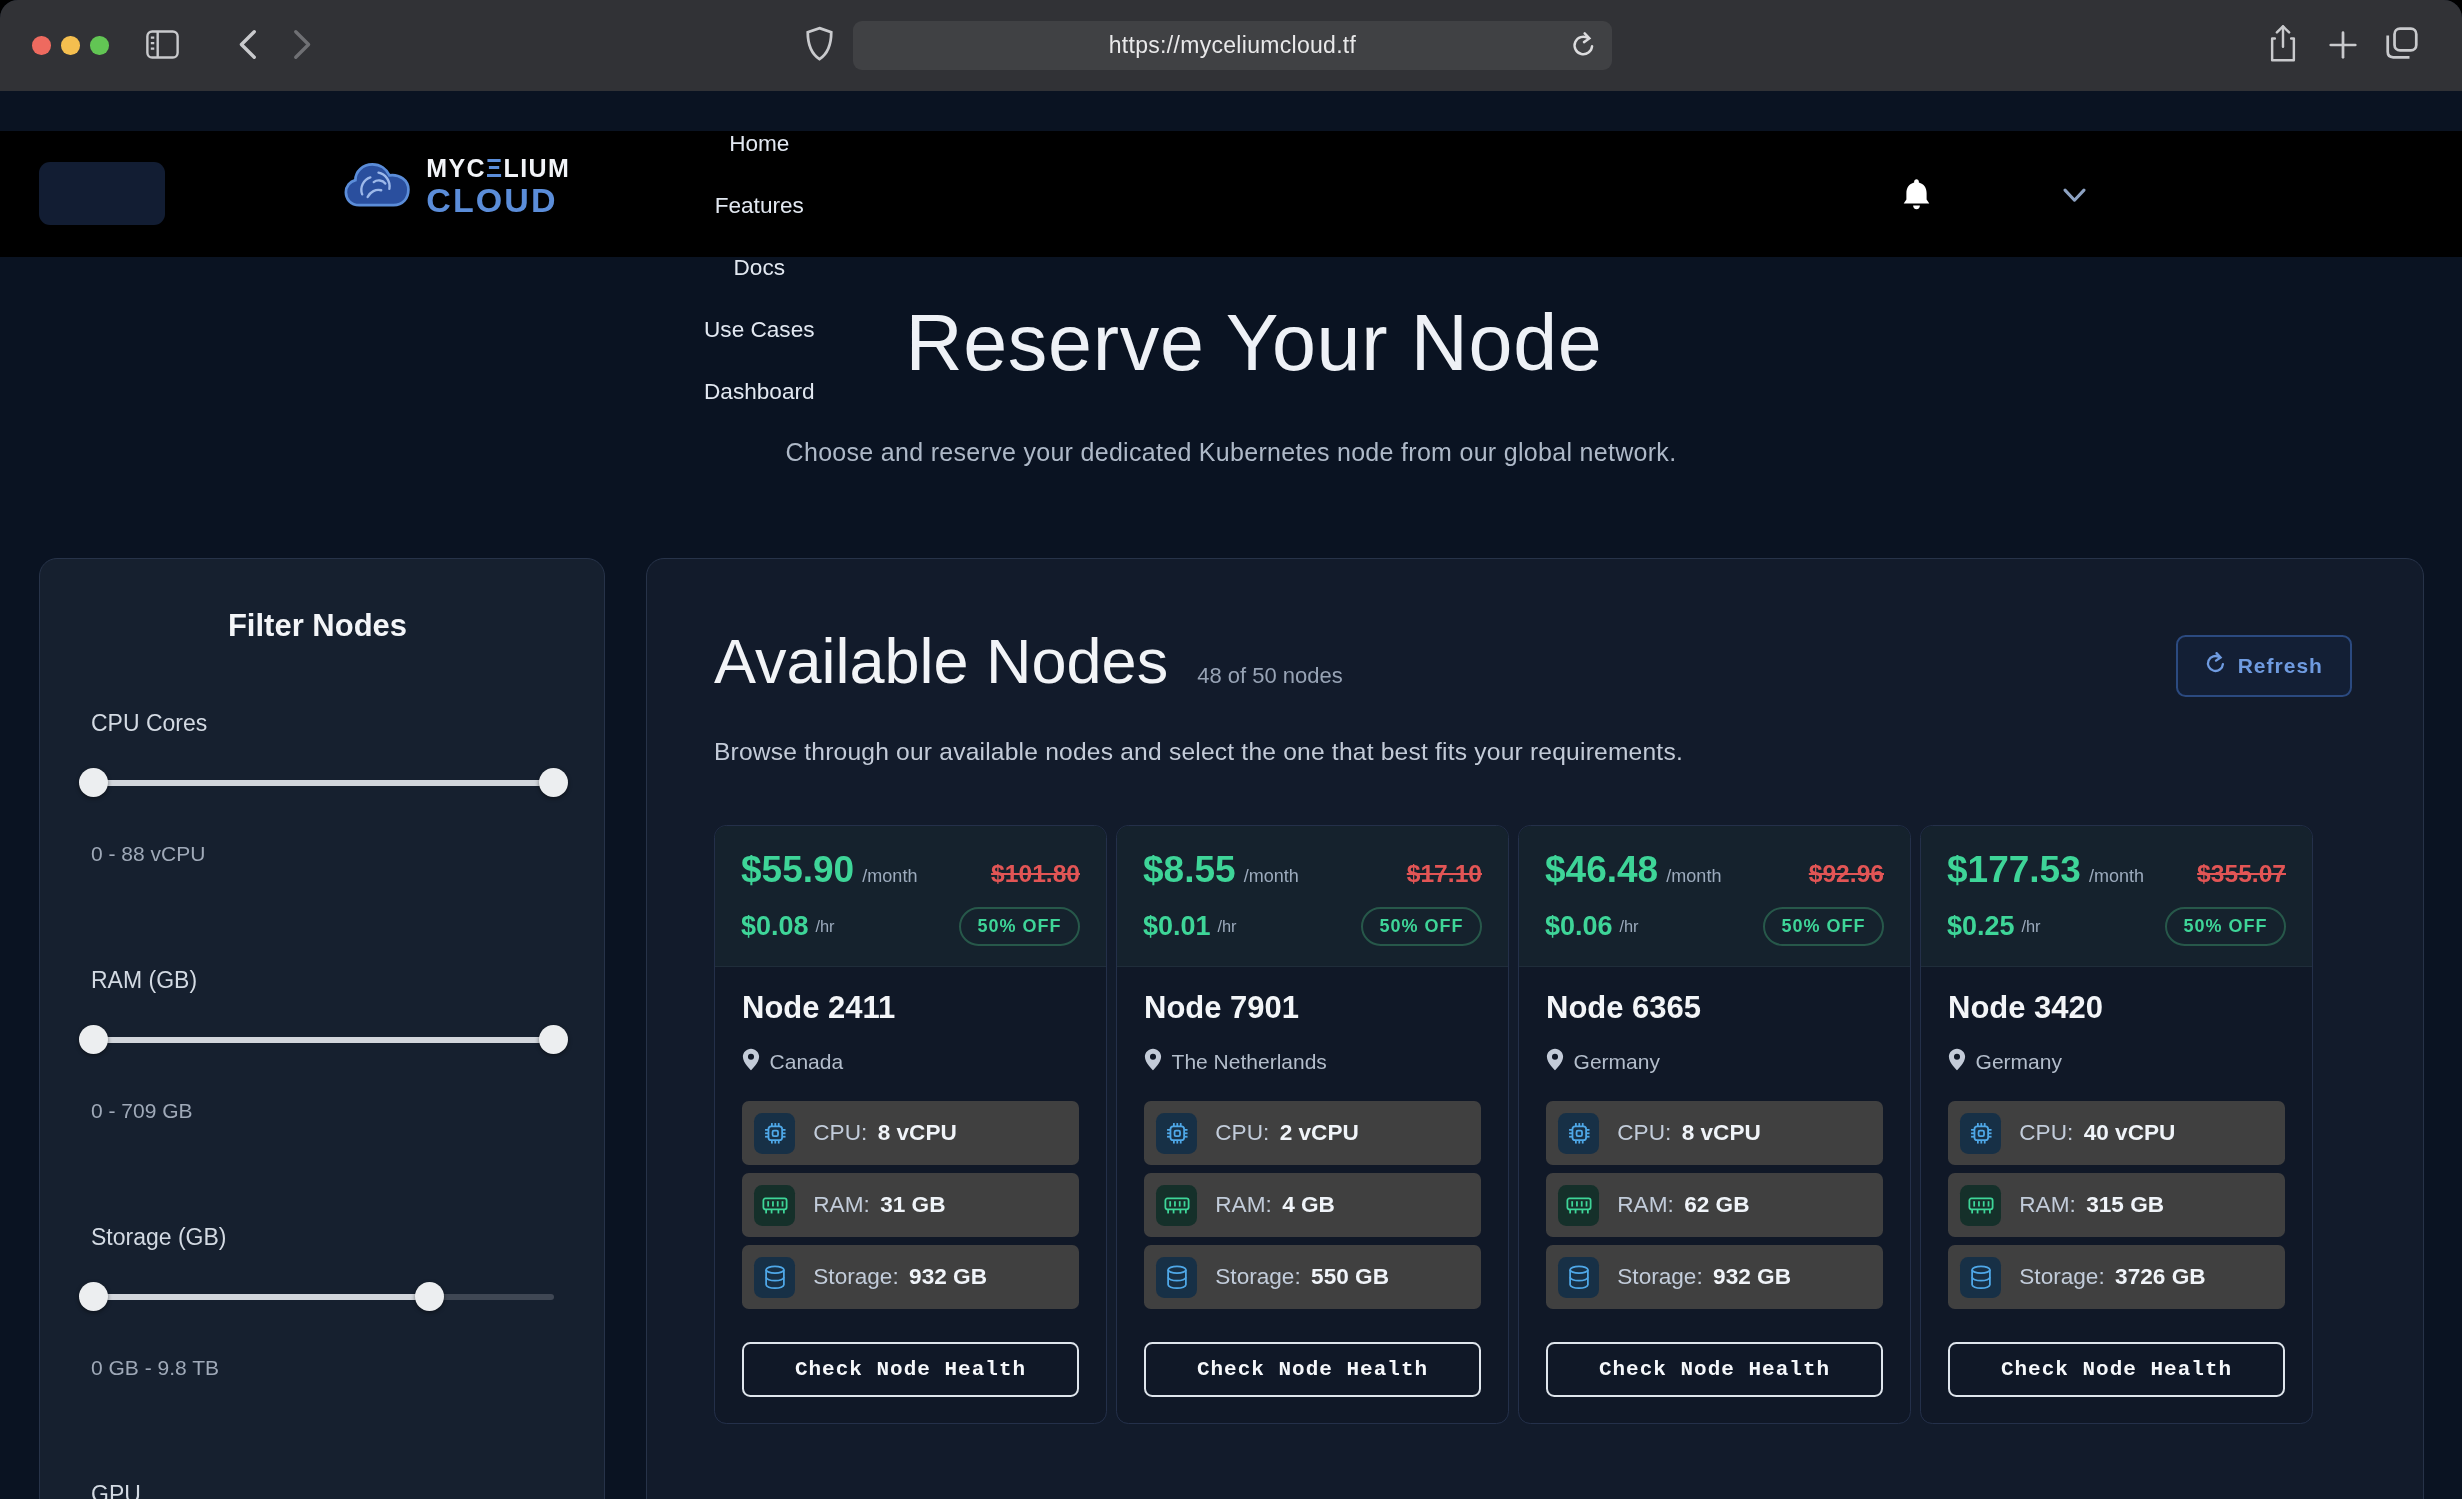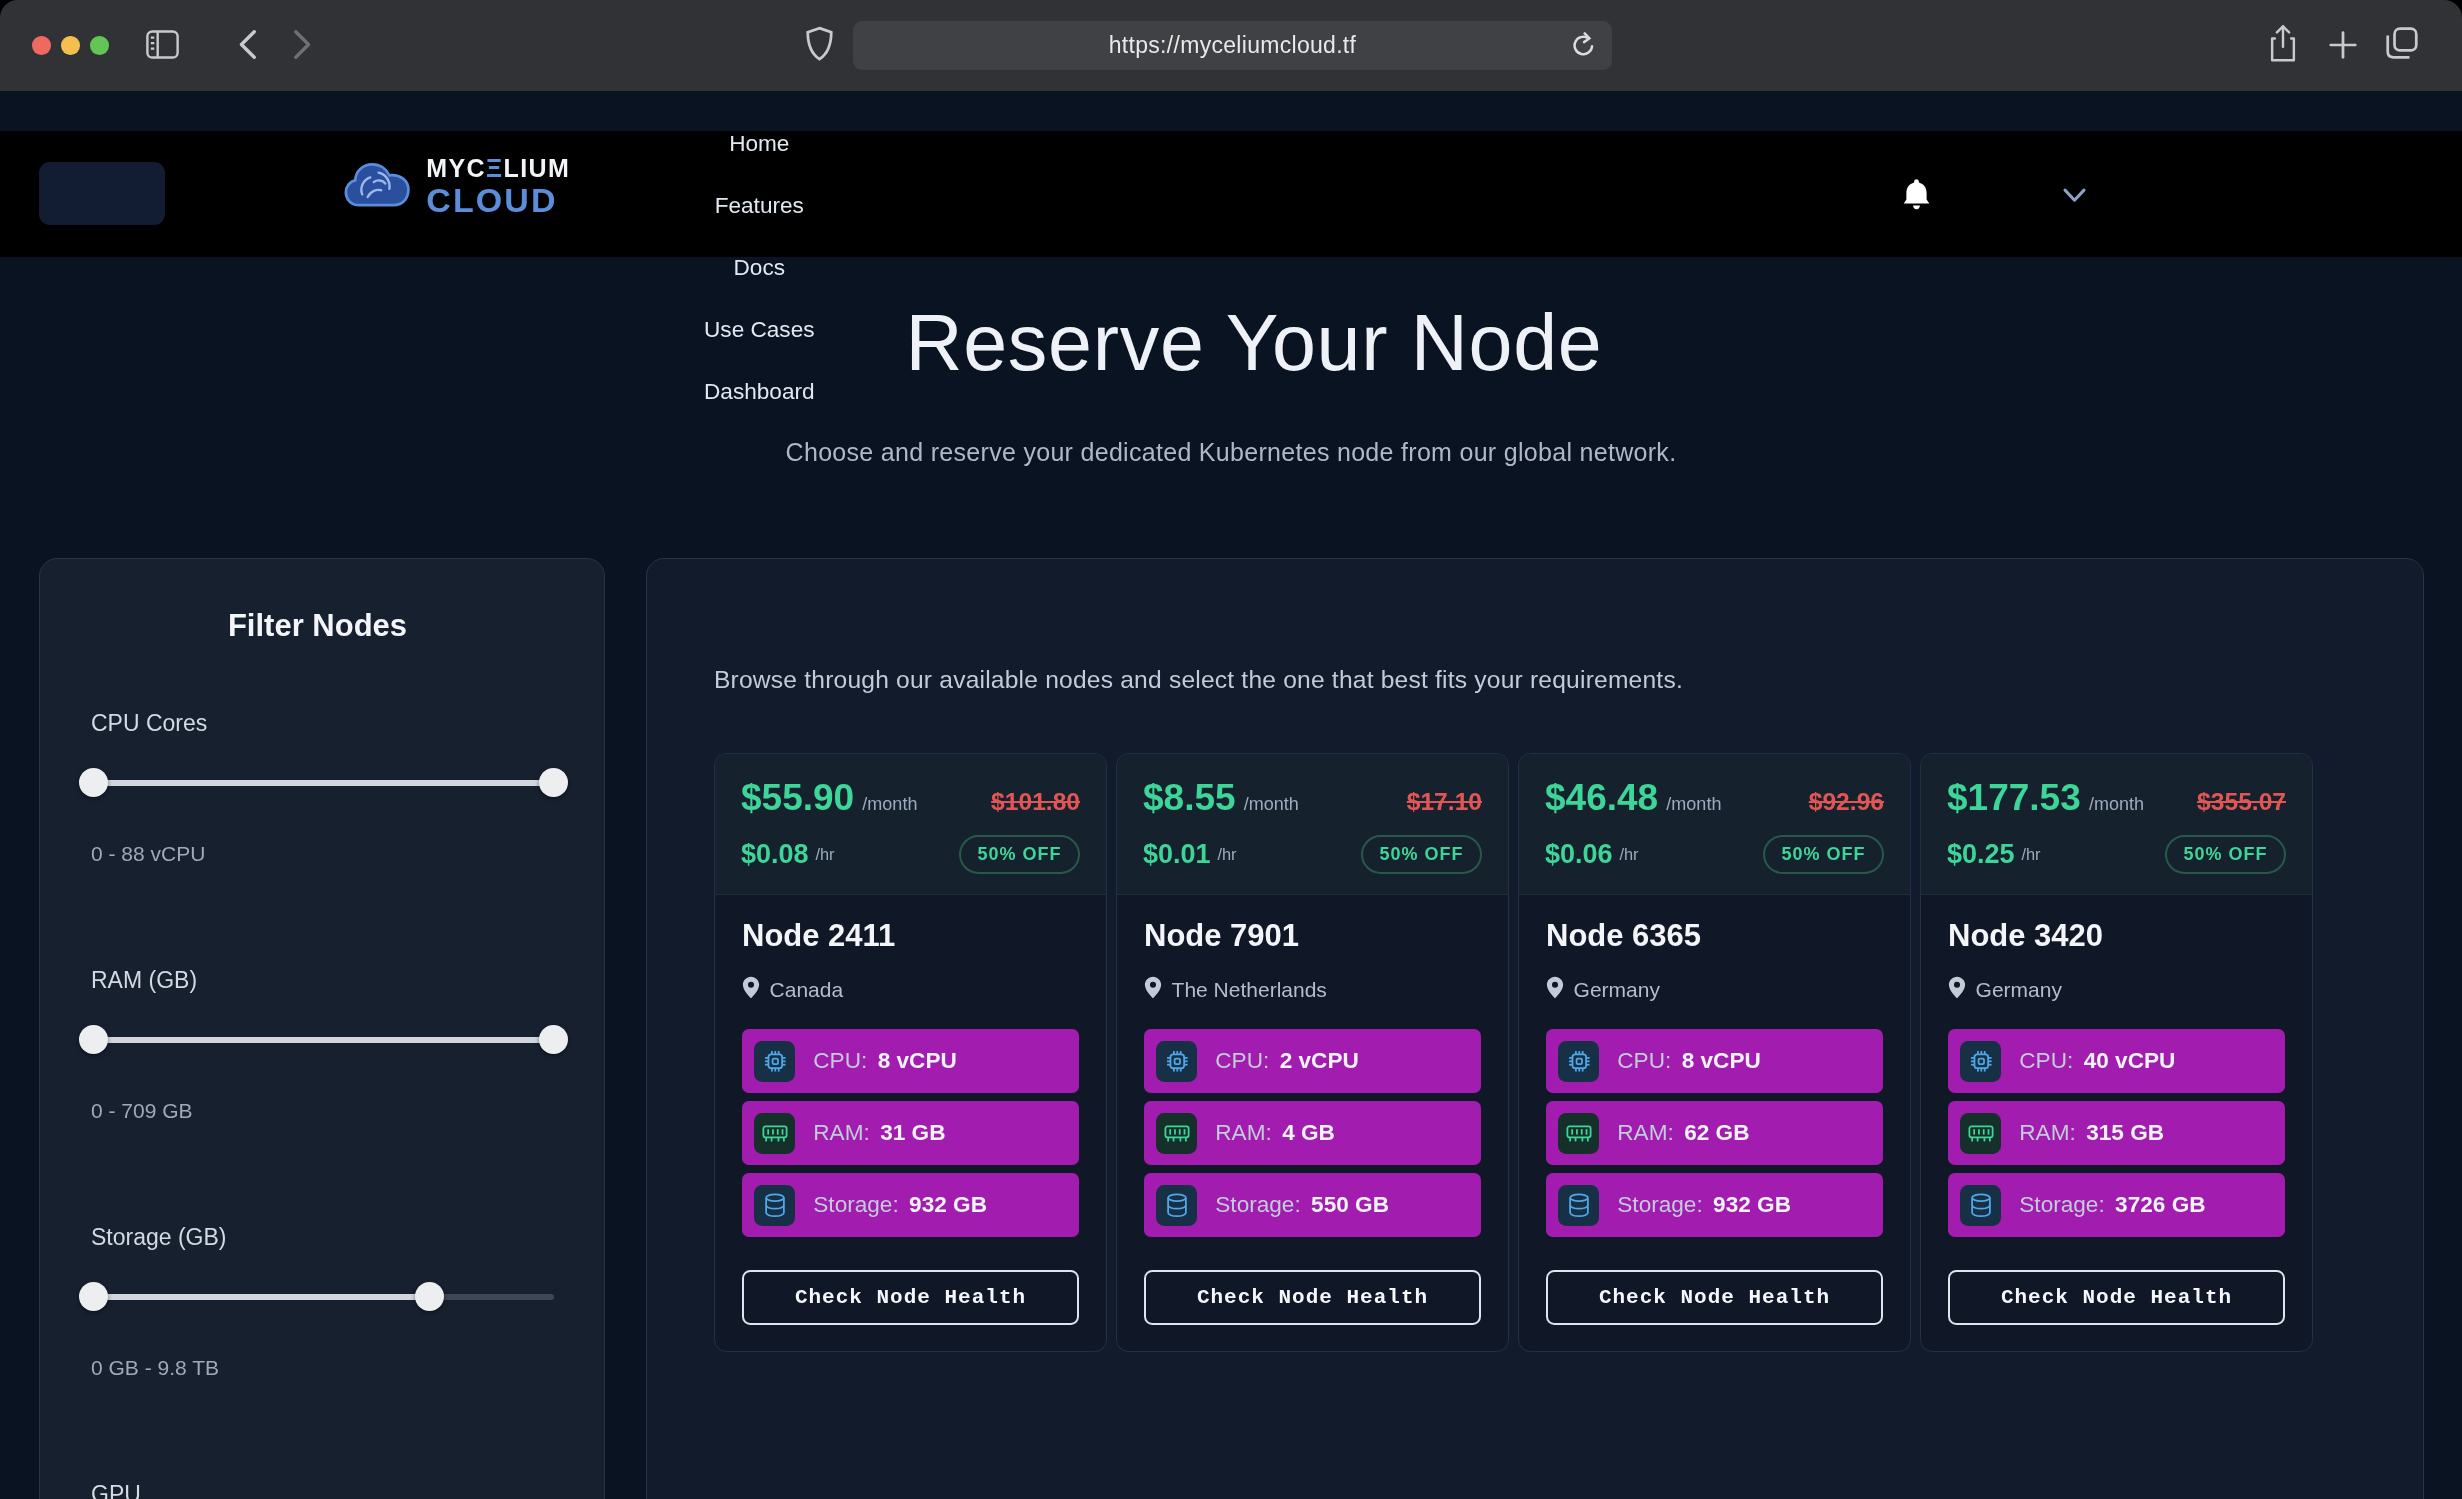--- a/index.html
+++ b/index.html
@@ -74,21 +74,21 @@
   .hourly { font-size:27px; font-weight:bold; color:#3ed598; }
   .perhour { font-size:16.4px; color:#9cabbd; margin-left:6.8px; }
   .badge { margin-left:auto; padding:6.8px 16.4px; border:2.1px solid #27584a; border-radius:30px;
     color:#3ed598; font-size:18px; font-weight:bold; letter-spacing:1px; }
   .card-body { padding:23px 27px 26px 27px; }
   .node-name { font-size:31px; font-weight:bold; color:#f3f5f8; }
   .loc { display:flex; align-items:center; gap:9.6px; margin-top:22px; color:#b3bdcb; font-size:21px; }
   .loc svg { color:#c3cbd8; }
   .specs { margin-top:24.6px; }
   .spec { display:flex; align-items:center; gap:18px; height:64px; margin-bottom:8.2px;
-    background:#a21caf; border-radius:6.8px; padding-left:12.3px; }
+    background:#404040; border-radius:6.8px; padding-left:12.3px; }
   .spec-ic { width:41px; height:41px; border-radius:8.2px; display:flex; align-items:center; justify-content:center; }
   .spec-ic.blue  { background:#173046; color:#4fa8e8; }
   .spec-ic.green { background:#15302a; color:#3ed598; }
   .spec-label { font-size:22.6px; color:#c2ccda; }
   .spec-value { font-size:22.6px; font-weight:bold; color:#f0f4f9; margin-left:4.1px; }
   .health-btn { margin-top:24.6px; width:100%; height:55px; border:2.1px solid #dfe5ec; border-radius:8.2px;
     background:transparent; color:#f5f7fa; font-size:21px; font-weight:bold; letter-spacing:1px;
     font-family:Liberation Mono, monospace; cursor:pointer; }
 </style>
 </head>
@@ -229,20 +229,33 @@
           </div>
           <div class="frange">0 GB - 9.8 TB</div>
         </div>
         <div class="fgroup">
           <div class="flabel">GPU</div>
         </div>
       </div>
   </div>
 
   <div class="nodes-panel">
+    <div class="np-header">
+      <span class="np-title">Available Nodes</span>
+      <span class="np-count">48 of 50 nodes</span>
+      <div class="refresh-btn">
+        <span>
+          <svg width="22" height="23" viewBox="0 0 38 40" fill="none" stroke="currentColor" stroke-width="4" stroke-linecap="round">
+            <path d="M31 21 A 13 13 0 1 1 25 9"></path>
+              <polyline points="20,2 27,9.5 19,15" fill="none"></polyline>
+          </svg>
+        </span>
+        <span>Refresh</span>
+      </div>
+    </div>
     <div class="np-sub">Browse through our available nodes and select the one that best fits your requirements.</div>
     <div class="cards" id="cards">
   <div class="card">
     <div class="card-head">
       <div class="row1">
         <span class="monthly">$55.90</span>
         <span class="permonth">/month</span>
         <span class="orig">$101.80</span>
       </div>
       <div class="row2">

